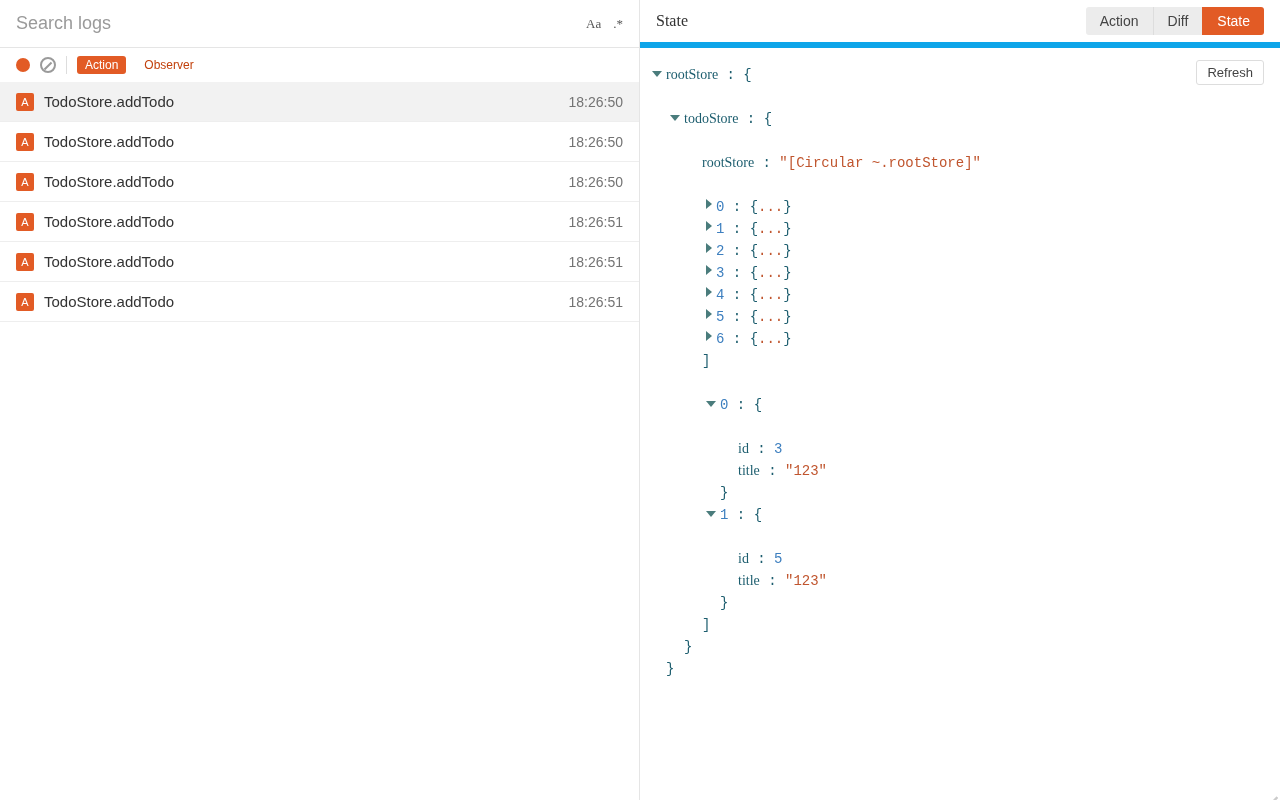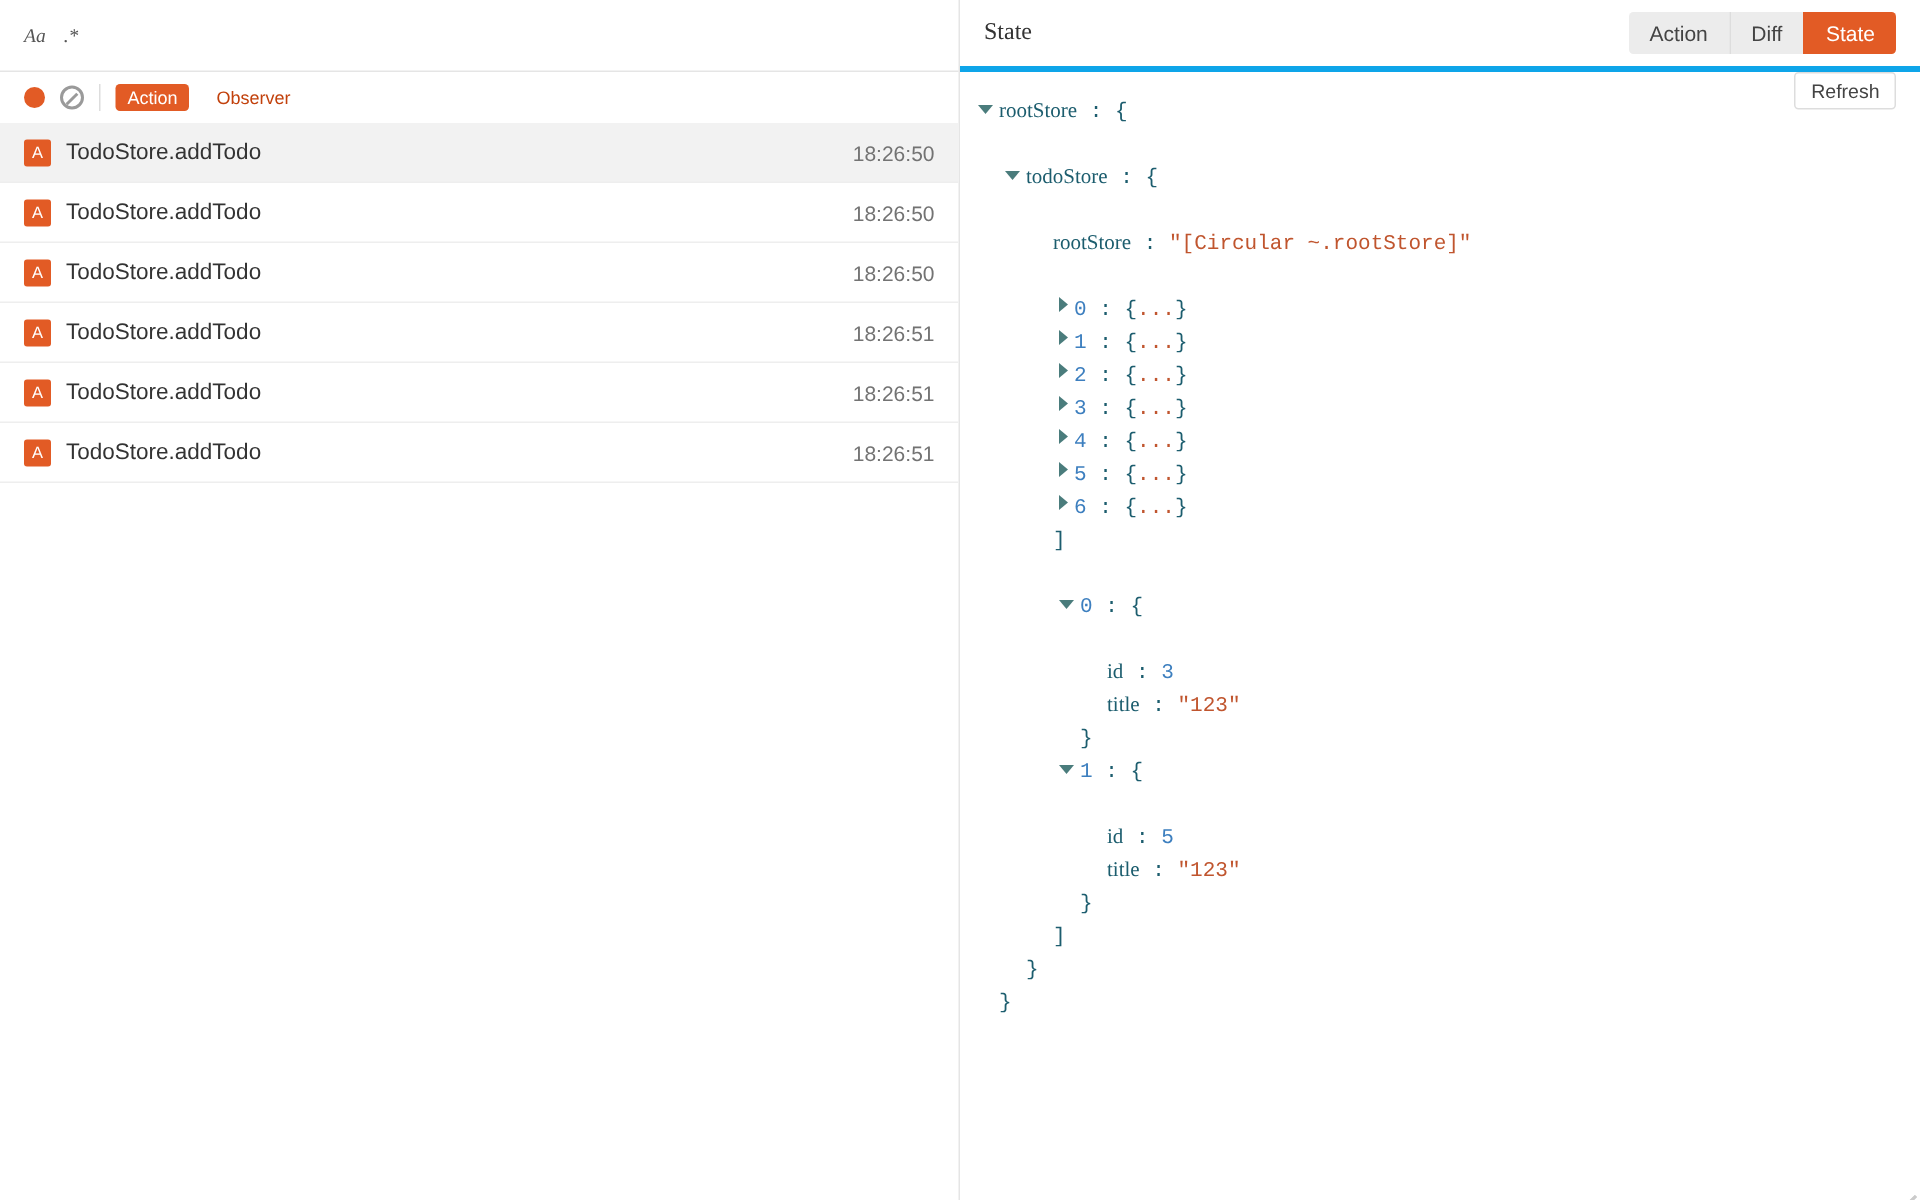--- a/index.html
+++ b/index.html
@@ -5,49 +5,49 @@
   * { box-sizing: border-box; margin: 0; padding: 0; }
   html, body { width: 1280px; height: 800px; font-family: -apple-system, BlinkMacSystemFont, "Segoe UI", Helvetica, Arial, sans-serif; font-size: 14px; color: #333; background: #fff; overflow: hidden; }
   .app { display: flex; width: 100%; height: 100%; }
 
   
   .left { width: 640px; height: 100%; border-right: 1px solid #e5e5e5; display: flex; flex-direction: column; }
   .search-bar { display: flex; align-items: center; height: 48px; padding: 0 16px; border-bottom: 1px solid #e5e5e5; }
   .search-input { flex: 1; border: none; outline: none; font-size: 18px; color: #333; }
   .search-input::placeholder { color: #9a9a9a; }
   .search-tools { display: flex; gap: 12px; color: #555; font-family: Georgia, serif; font-size: 13px; }
-  .search-tool { cursor: pointer; user-select: none; font-style: italic; }
+  .search-tool { cursor: pointer; user-select: none; }
 
   .filter-bar { display: flex; align-items: center; gap: 10px; height: 34px; padding: 0 16px; }
   .record-dot { width: 14px; height: 14px; border-radius: 50%; background: #e25b25; }
   .ban-icon { width: 16px; height: 16px; border: 2px solid #9a9a9a; border-radius: 50%; position: relative; }
   .ban-icon::after { content: ""; position: absolute; left: 1px; top: 5.5px; width: 10px; height: 2px; background: #9a9a9a; transform: rotate(-45deg); }
   .vsep { width: 1px; height: 18px; background: #ddd; }
   .chip { font-size: 12px; padding: 2px 8px; border-radius: 3px; cursor: pointer; }
   .chip-active { background: #e25b25; color: #fff; }
   .chip-inactive { color: #c2410c; }
 
   .log-list { flex: 1; overflow: auto; }
   .log-row { display: flex; align-items: center; height: 40px; padding: 0 16px; border-bottom: 1px solid #eee; cursor: pointer; }
   .log-row.selected { background: #f2f2f2; }
   .badge-a { width: 18px; height: 18px; background: #e25b25; color: #fff; font-size: 11px; font-weight: 500; display: flex; align-items: center; justify-content: center; border-radius: 2px; margin-right: 10px; }
   .log-name { flex: 1; color: #333; font-size: 15px; }
   .log-time { color: #737373; font-size: 14px; }
 
   
   .right { flex: 1; display: flex; flex-direction: column; position: relative; }
-  .right-header { display: flex; align-items: center; justify-content: space-between; height: 48px; padding: 0 16px; border-bottom: 4px solid #0ea5e9; }
+  .right-header { display: flex; align-items: center; justify-content: space-between; height: 48px; padding: 0 16px; border-bottom: 6px solid #0ea5e9; }
   .right-title { font-family: Georgia, serif; font-size: 16px; }
   .tab-group { display: flex; border-radius: 3px; overflow: hidden; }
   .tab { padding: 6px 14px; font-size: 14px; background: #ececec; color: #444; cursor: pointer; }
   .tab + .tab { border-left: 1px solid #ddd; }
   .tab.active { background: #e25b25; color: #fff; border-left-color: #e25b25; }
 
   .tree-area { flex: 1; padding: 16px 16px 16px 12px; font-family: "SFMono-Regular", Consolas, "Liberation Mono", Menlo, monospace; font-size: 14px; line-height: 22px; color: #0f4c5c; overflow: auto; position: relative; }
-  .refresh-btn { position: absolute; top: 48px; right: 16px; background: #fff; border: 1px solid #ddd; border-radius: 3px; padding: 4px 10px; font-size: 13px; color: #444; cursor: pointer; }
+  .refresh-btn { position: absolute; top: 60px; right: 16px; background: #fff; border: 1px solid #ddd; border-radius: 3px; padding: 4px 10px; font-size: 13px; color: #444; cursor: pointer; }
 
   .node { white-space: nowrap; }
   .children { padding-left: 18px; margin-top: 22px; }
   .caret { display: inline-block; width: 0; height: 0; margin-right: 4px; vertical-align: 2px; cursor: pointer; }
   .caret-down { border-left: 5px solid transparent; border-right: 5px solid transparent; border-top: 6px solid #4a7c7c; }
   .caret-right { border-top: 5px solid transparent; border-bottom: 5px solid transparent; border-left: 6px solid #4a7c7c; }
   .caret-space { display: inline-block; width: 10px; margin-right: 4px; }
 
   .key { color: #1c5d6e; font-family: Liberation Serif, serif; }
   .punct { color: #1c5d6e; }
@@ -60,20 +60,21 @@
   .resize-handle::before { content: ""; position: absolute; right: 0; bottom: 0; width: 10px; height: 2px; background: #999; transform: rotate(-45deg); transform-origin: right bottom; }
   .resize-handle::after { content: ""; position: absolute; right: 0; bottom: 0; width: 6px; height: 2px; background: #999; transform: rotate(-45deg); transform-origin: right bottom; }
 </style>
 </head>
 <body>
 
 <div class="app">
 
   <div class="left">
     <div class="search-bar">
+      <input class="search-input" placeholder="Search logs" style="">
       <div class="search-tools">
         <span class="search-tool">Aa</span>
         <span class="search-tool">.*</span>
       </div>
     </div>
 
     <div class="filter-bar">
       <span class="record-dot"></span>
       <span class="ban-icon"></span>
       <span class="vsep"></span>

